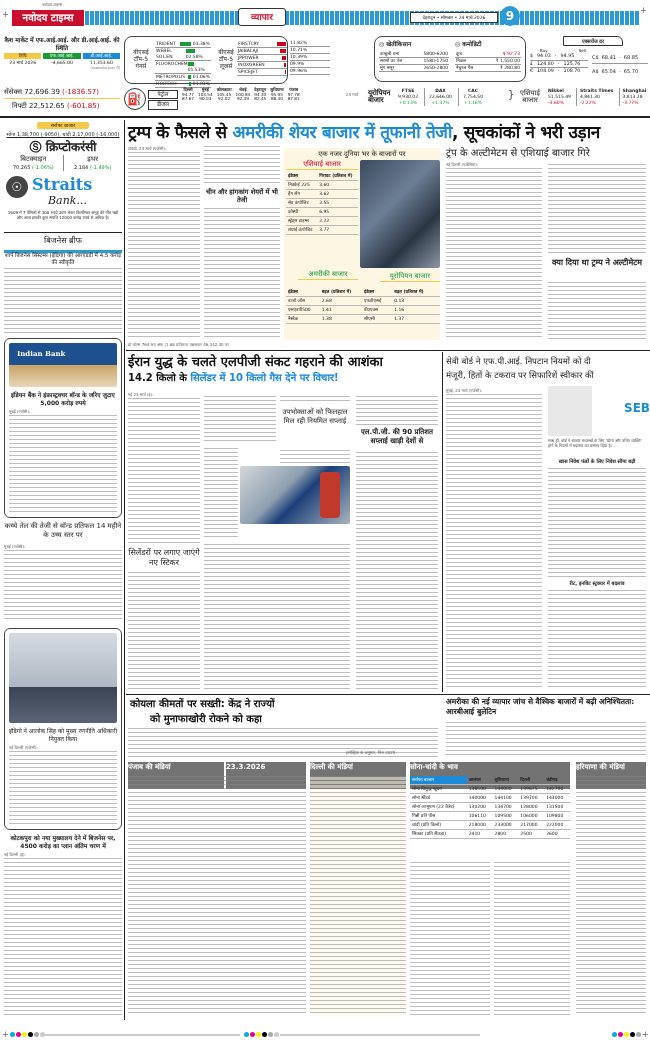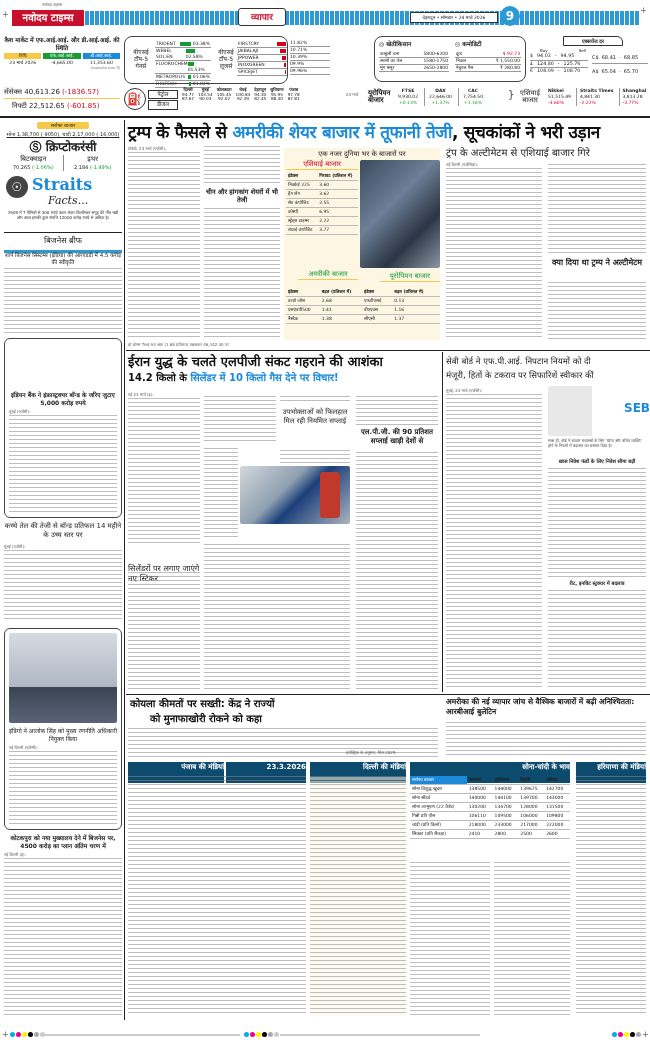--- a/index.html
+++ b/index.html
@@ -22,21 +22,21 @@
 .blue{color:#1c8ad8}
 .bold{font-weight:bold}
 .mkt-row{display:flex;justify-content:space-between;font-size:4.5px;border-bottom:0.5px solid #999;padding:0 1px}
 .bar{display:inline-block;height:4px;vertical-align:middle}
 .headline{font-family:"DejaVu Sans",sans-serif;font-weight:bold;color:#111;white-space:nowrap}
 .col-text{font-size:4px;color:#555;line-height:1.45;text-align:justify;overflow:hidden}
 .grey-lines{background:repeating-linear-gradient(180deg,#888 0 1px,transparent 1px 4px);opacity:.55}
 .photo{background:linear-gradient(135deg,#3b4a5e,#6d7f96 40%,#2b3644 70%,#8c97a5);border-radius:2px}
 table{border-collapse:collapse}
 .tbl td{font-size:4.5px;padding:1px 2px;border-bottom:0.5px solid #bbb}
-.banner{position:absolute;height:21px;background:#0c4a6e;color:#fff;font-size:7px;text-align:right;line-height:11px;font-weight:bold}
+.banner{position:absolute;height:27px;background:#737373;color:#fff;font-size:7px;text-align:left;line-height:11px;font-weight:bold}
 .cmyk{position:absolute;display:flex;gap:1px;align-items:center}
 .cmyk span{width:5px;height:5px;border-radius:50%;display:inline-block}
 .vdiv{position:absolute;width:1px;background:#222}
 .hdiv{position:absolute;height:1px;background:#222}
 .fuel td{font-size:4.2px;text-align:center;padding:0 2px;line-height:1.1}
 </style>
 </head>
 <body>
 
 <div class="abs hdr">
@@ -60,21 +60,21 @@
   <div style="display:flex;gap:2px;font-size:4.5px;margin-top:1px">
     <div style="flex:1;text-align:center">23 मार्च 2026</div>
     <div style="flex:1;text-align:center">-4,665.00</div>
     <div style="flex:1;text-align:center">11,353.60</div>
   </div>
   <div style="font-size:3.5px;color:#777;text-align:right">(nseindia.com से)</div>
 </div>
 
 <div class="abs" style="left:4px;top:88px;width:116px;font-size:7px">
   <span>सेंसेक्स</span>
-  <span>40,613.26</span>
+  <span>72,696.39</span>
   <span class="red">(-1836.57)</span>
 </div>
 <div class="abs" style="left:4px;top:98px;width:116px;height:1px;background:#f7c948"></div>
 <div class="abs" style="left:12px;top:102px;width:116px;font-size:7px">
   <span>निफ्टी</span>
   <span>22,512.65</span>
   <span class="red">(-601.85)</span>
 </div>
 
 <div class="box" style="left:124px;top:36px;width:164px;height:48px">
@@ -271,29 +271,32 @@
     <div style="flex:1;text-align:center">
       <div class="t7">इथर</div>
       <div style="font-size:5px"><span>2,184</span> <span class="green">(-1.49%)</span></div>
     </div>
   </div>
 </div>
 
 <div class="abs" style="left:4px;top:174px;width:118px;height:50px">
   <div class="abs" style="left:2px;top:2px;width:22px;height:22px;border-radius:50%;background:#444;color:#fff;text-align:center;line-height:22px;font-size:12px">☉</div>
   <div class="abs blue bold" style="left:28px;top:0;font-size:16px;font-family:'DejaVu Serif',serif">Straits</div>
-  <div class="abs" style="left:44px;top:20px;font-size:11px;font-style:italic;font-family:'DejaVu Serif',serif">Facts...</div>
+  <div class="abs" style="left:44px;top:20px;font-size:11px;font-style:italic;font-family:'DejaVu Serif',serif">Bank...</div>
   <div class="abs" style="left:2px;top:36px;width:114px;font-size:4px;text-align:center">1909 में 7 पेंसिलों से 300 रुपये उधार लेकर किर्लोस्कर समूह की नींव रखी और आज इसकी कुल संपत्ति 12000 करोड़ रुपये से अधिक है।</div>
 </div>
 
 <div class="abs" style="left:4px;top:232px;width:118px;border-top:1px solid #222;border-bottom:3px solid #2c9ad6;padding:3px 0;text-align:center;font-size:8px">बिजनेस ब्रीफ</div>
 <div class="abs" style="left:4px;top:252px;width:118px;font-size:5.5px;text-align:center">शार्प बिजनेस सिस्टम्स (इंडिया) की आरएंडडी में 4.5 करोड़ की स्वीकृति</div>
 <div class="abs col-text grey-lines" style="left:4px;top:268px;width:118px;height:66px"></div>
 
 <div class="box" style="left:4px;top:338px;width:118px;height:180px;border-radius:6px">
+  <div class="abs photo" style="left:4px;top:4px;width:108px;height:44px;background:linear-gradient(180deg,#1e4f8f 0 50%,#c9a366 50%,#e8d6b8)">
+    <div class="abs" style="left:8px;top:6px;color:#fff;font-size:7px;font-weight:bold;font-family:'DejaVu Serif',serif">Indian Bank</div>
+  </div>
   <div class="abs" style="left:4px;top:52px;width:108px;font-size:6px;font-weight:bold;text-align:center;line-height:1.3">इंडियन बैंक ने इंफ्रास्ट्रक्चर बॉन्ड के जरिए जुटाए 5,000 करोड़ रुपये</div>
   <div class="abs" style="left:4px;top:70px;font-size:4px;color:#555">मुंबई (एजेंसी):</div>
   <div class="abs grey-lines" style="left:4px;top:76px;width:108px;height:98px"></div>
 </div>
 
 <div class="abs" style="left:4px;top:522px;width:118px;font-size:7px;text-align:center;line-height:1.3">कच्चे तेल की तेजी से बॉन्ड प्रतिफल 14 महीने के उच्च स्तर पर</div>
 <div class="abs" style="left:4px;top:544px;font-size:4px;color:#555">मुंबई (एजेंसी):</div>
 <div class="abs grey-lines" style="left:4px;top:550px;width:118px;height:72px"></div>
 
 <div class="box" style="left:4px;top:628px;width:118px;height:202px;border-radius:6px">
@@ -404,21 +407,21 @@
 <div class="abs grey-lines" style="left:548px;top:164px;width:98px;height:90px"></div>
 <div class="abs" style="left:548px;top:258px;width:98px;font-size:8px;font-weight:bold;text-align:center;line-height:1.3">क्या दिया था ट्रम्प ने अल्टीमेटम</div>
 <div class="abs grey-lines" style="left:548px;top:282px;width:98px;height:58px"></div>
 
 <div class="hdiv" style="left:126px;top:350px;width:524px;height:1px"></div>
 
 <div class="abs headline" style="left:128px;top:353px;font-size:13px">ईरान युद्ध के चलते एलपीजी संकट गहराने की आशंका</div>
 <div class="abs headline" style="left:128px;top:371px;font-size:10px"><span>14.2 किलो के </span><span class="blue">सिलेंडर में 10 किलो गैस देने पर विचार!</span></div>
 <div class="abs" style="left:128px;top:392px;font-size:4px;color:#555">नई 23 मार्च (इं):</div>
 <div class="abs grey-lines" style="left:128px;top:398px;width:72px;height:146px"></div>
-<div class="abs" style="left:128px;top:564px;width:72px;font-size:8px;text-align:left;line-height:1.3">सिलेंडरों पर लगाए जाएंगे नए स्टिकर</div>
+<div class="abs" style="left:128px;top:548px;width:72px;font-size:8px;text-align:center;line-height:1.3">सिलेंडरों पर लगाए जाएंगे नए स्टिकर</div>
 <div class="abs grey-lines" style="left:128px;top:572px;width:72px;height:120px"></div>
 <div class="abs grey-lines" style="left:204px;top:396px;width:72px;height:48px"></div>
 <div class="abs grey-lines" style="left:280px;top:396px;width:70px;height:8px"></div>
 <div class="abs" style="left:280px;top:408px;width:70px;font-size:7px;text-align:center;line-height:1.3">उपभोक्ताओं को फिलहाल मिल रही नियमित सप्लाई</div>
 <div class="abs grey-lines" style="left:280px;top:450px;width:70px;height:16px"></div>
 <div class="abs photo" style="left:240px;top:466px;width:110px;height:58px;background:linear-gradient(135deg,#d4d8dc,#8fa0b0 40%,#1c3f7a 55%,#aab4be)">
   <div class="abs" style="left:80px;top:6px;width:20px;height:46px;background:#c0392b;border-radius:4px"></div>
 </div>
 <div class="abs grey-lines" style="left:204px;top:448px;width:34px;height:92px"></div>
 <div class="abs grey-lines" style="left:204px;top:544px;width:146px;height:148px"></div>

